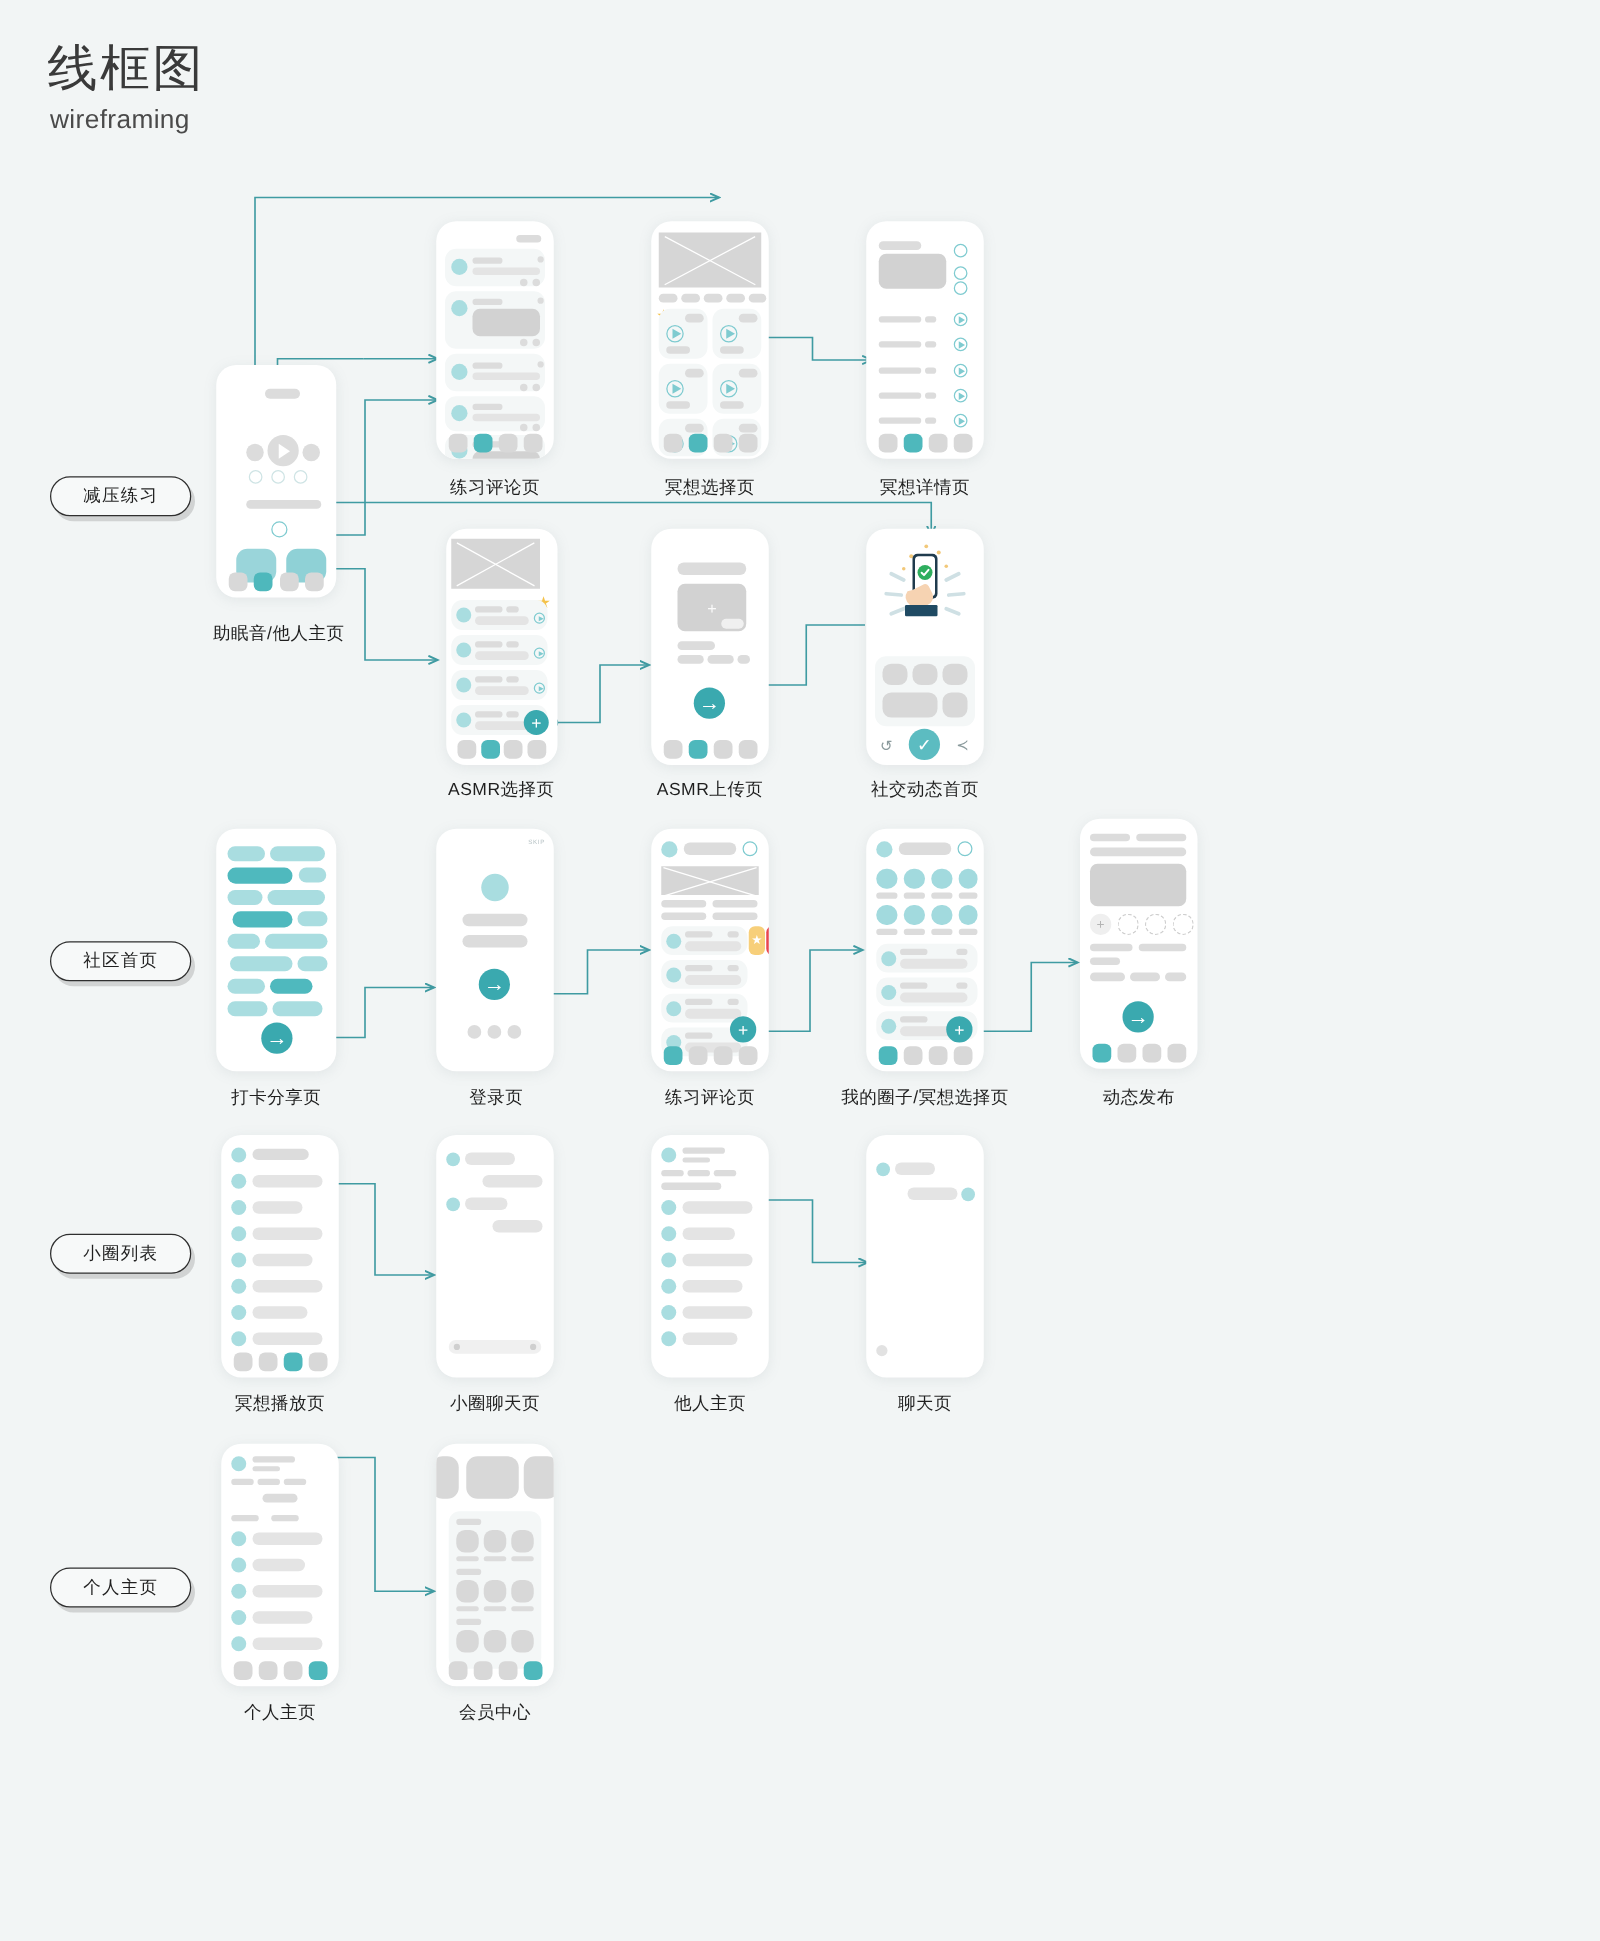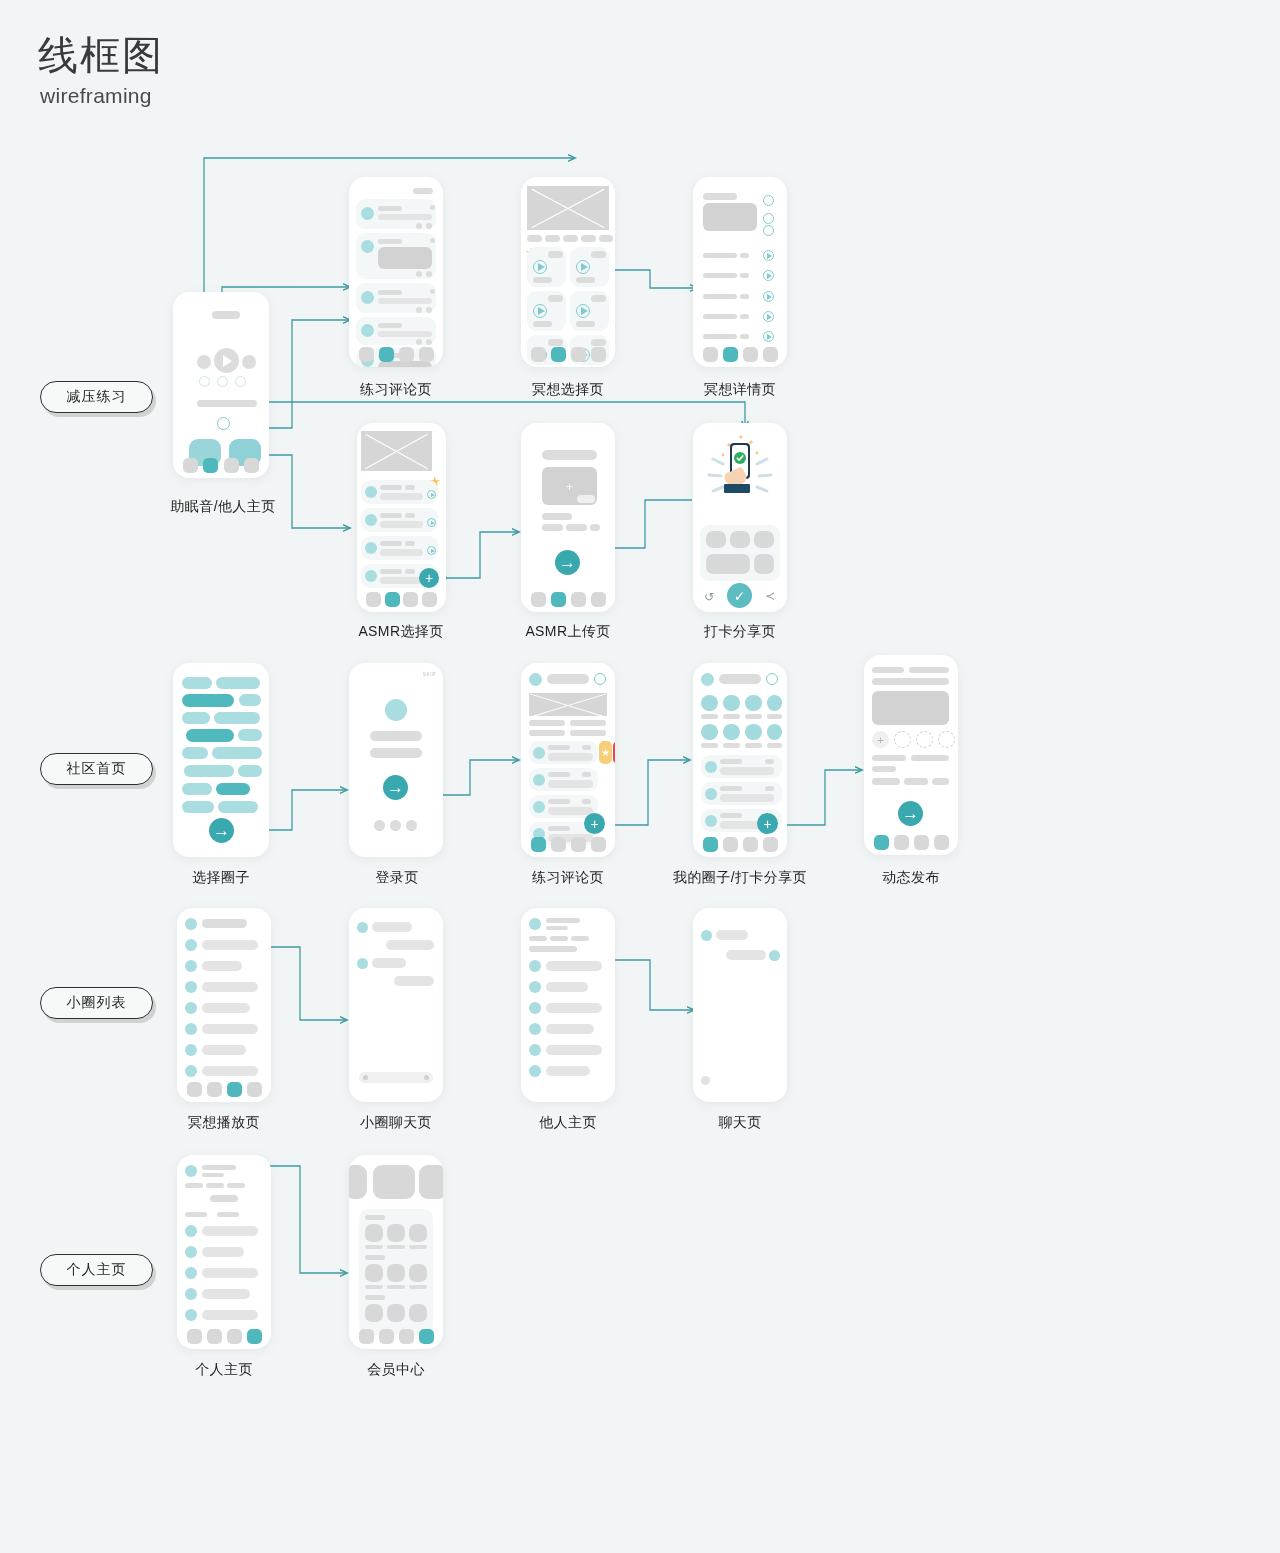--- a/index.html
+++ b/index.html
@@ -417,21 +417,21 @@
       <div class="gtile" style="left:54px; top:6px; width:20px; height:17px;"></div>
       <div class="gtile" style="left:6px; top:29px; width:44px; height:20px;"></div>
       <div class="gtile" style="left:54px; top:29px; width:20px; height:20px;"></div>
     </div>
     <div style="position:absolute; left:11px; top:167px; font-size:12px; color:#8a9a9c;">↺</div>
     <div class="fab" style="left:34px; top:160px; width:25px; height:25px; background:#5cbcc1; font-size:14px;">
       <span>✓</span>
     </div>
     <div style="position:absolute; left:72px; top:166px; font-size:12px; color:#8a9a9c;">≺</div>
   </div>
-  <div class="cap" style="left:650px; top:623px; width:180px;">打卡分享页</div>
+  <div class="cap" style="left:650px; top:623px; width:180px;">社交动态首页</div>
 
   <div class="phone" style="left:173px; top:663px; width:96px; height:194px;">
     <div class="tagp" style="left:9px; top:14px; width:30px; height:12px;"></div>
     <div class="tagp" style="left:43px; top:14px; width:44px; height:12px;"></div>
     <div class="tagp sel" style="left:9px; top:31px; width:52px; height:13px;"></div>
     <div class="tagp" style="left:66px; top:31px; width:22px; height:12px;"></div>
     <div class="tagp" style="left:9px; top:49px; width:28px; height:12px;"></div>
     <div class="tagp" style="left:41px; top:49px; width:46px; height:12px;"></div>
     <div class="tagp sel" style="left:13px; top:66px; width:48px; height:13px;"></div>
     <div class="tagp" style="left:65px; top:66px; width:24px; height:12px;"></div>
@@ -440,21 +440,21 @@
     <div class="tagp" style="left:11px; top:102px; width:50px; height:12px;"></div>
     <div class="tagp" style="left:65px; top:102px; width:24px; height:12px;"></div>
     <div class="tagp" style="left:9px; top:120px; width:30px; height:12px;"></div>
     <div class="tagp sel" style="left:43px; top:120px; width:34px; height:12px;"></div>
     <div class="tagp" style="left:9px; top:138px; width:32px; height:12px;"></div>
     <div class="tagp" style="left:45px; top:138px; width:40px; height:12px;"></div>
     <div class="fab" style="left:36px; top:155px; width:25px; height:25px;">
       <span>→</span>
     </div>
   </div>
-  <div class="cap" style="left:131px; top:869px; width:180px;">选择圈子</div>
+  <div class="cap" style="left:131px; top:869px; width:180px;">打卡分享页</div>
 
   <div class="phone" style="left:349px; top:663px; width:94px; height:194px;">
     <div style="position:absolute; right:7px; top:8px; font-size:5px; color:#b9c4c6; letter-spacing:.5px;">SKIP</div>
     <div class="tdot pale" style="left:36px; top:36px; width:22px; height:22px;"></div>
     <div class="bar" style="left:21px; top:68px; width:52px; height:10px;"></div>
     <div class="bar" style="left:21px; top:85px; width:52px; height:10px;"></div>
     <div class="fab" style="left:34px; top:112px; width:25px; height:25px;">
       <span>→</span>
     </div>
     <div class="dot" style="left:25px; top:157px; width:11px; height:11px;"></div>
@@ -558,21 +558,21 @@
     <div class="fab" style="left:64px; top:150px; width:21px; height:21px; font-size:14px;">
       <span>+</span>
     </div>
     <div class="tbar">
       <i class="on"></i>
         <i></i>
         <i></i>
         <i></i>
     </div>
   </div>
-  <div class="cap" style="left:650px; top:869px; width:180px;">我的圈子/打卡分享页</div>
+  <div class="cap" style="left:650px; top:869px; width:180px;">我的圈子/冥想选择页</div>
 
   <div class="phone" style="left:864px; top:655px; width:94px; height:200px;">
     <div class="bar" style="left:8px; top:12px; width:32px; height:6px;"></div>
     <div class="bar" style="left:45px; top:12px; width:40px; height:6px;"></div>
     <div class="bar" style="left:8px; top:23px; width:77px; height:7px;"></div>
     <div class="bar d" style="left:8px; top:36px; width:77px; height:34px;"></div>
     <div style="position:absolute; left:8px; top:76px; width:17px; height:17px; border-radius:50%; background:#efefef; display:flex; align-items:center; justify-content:center; color:#b4b4b4; font-size:11px;">
       <span>+</span>
     </div>
     <div class="dcirc" style="left:30px; top:76px; width:17px; height:17px;"></div>

